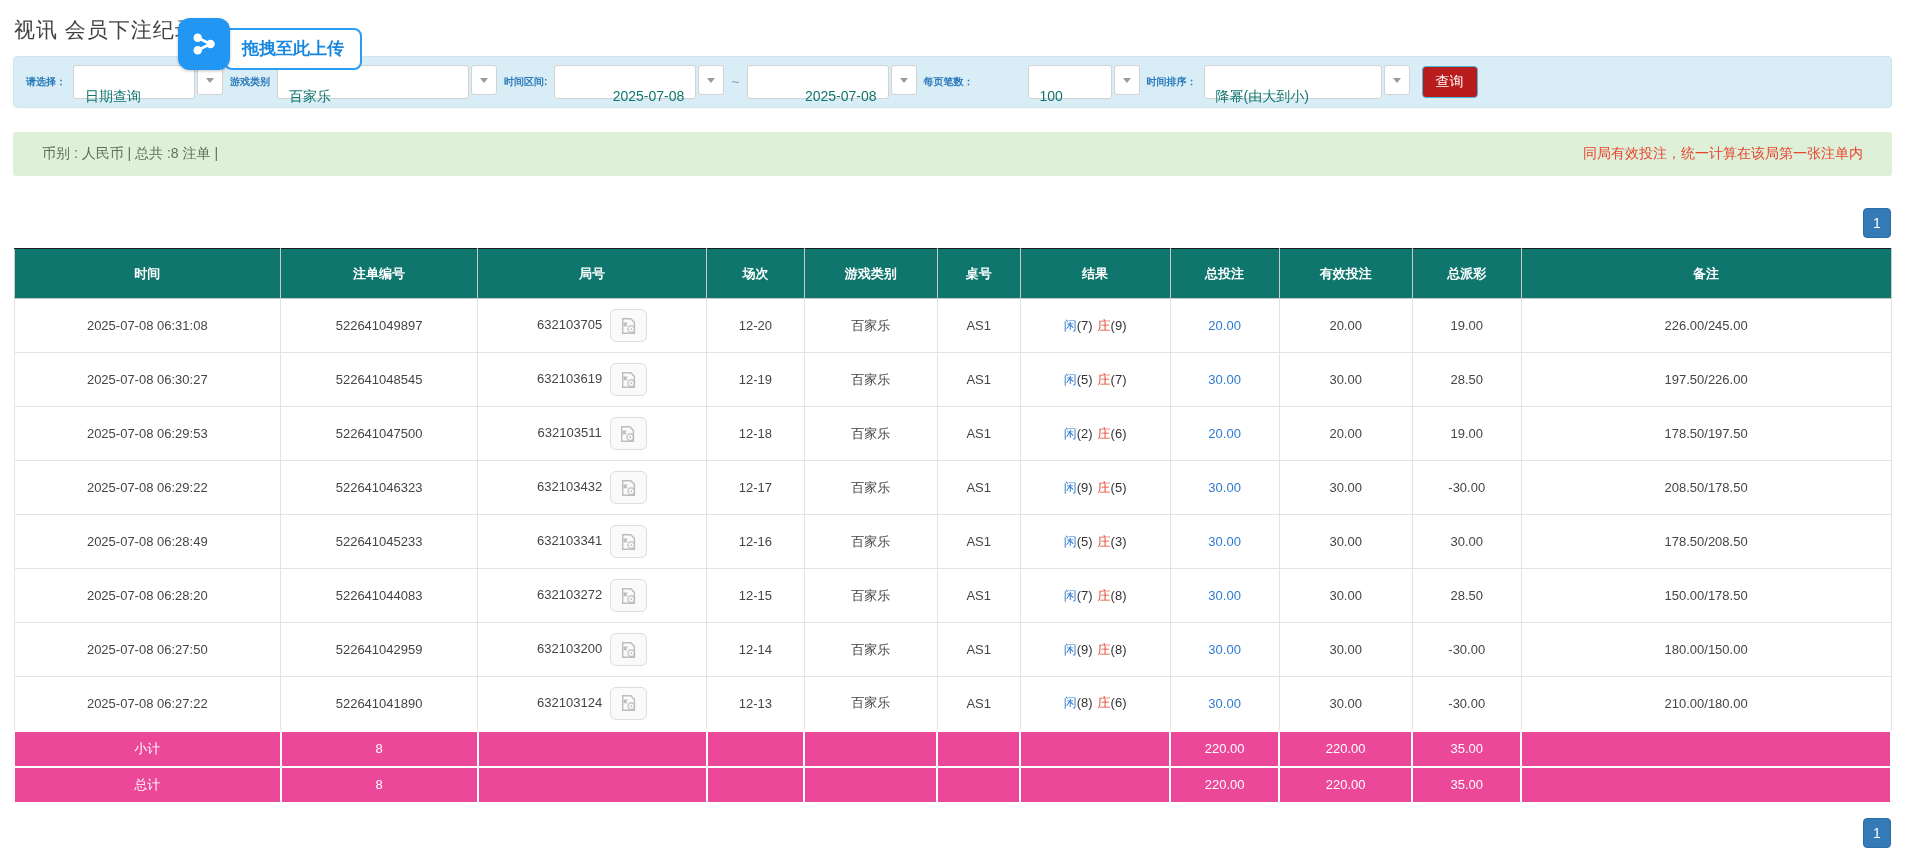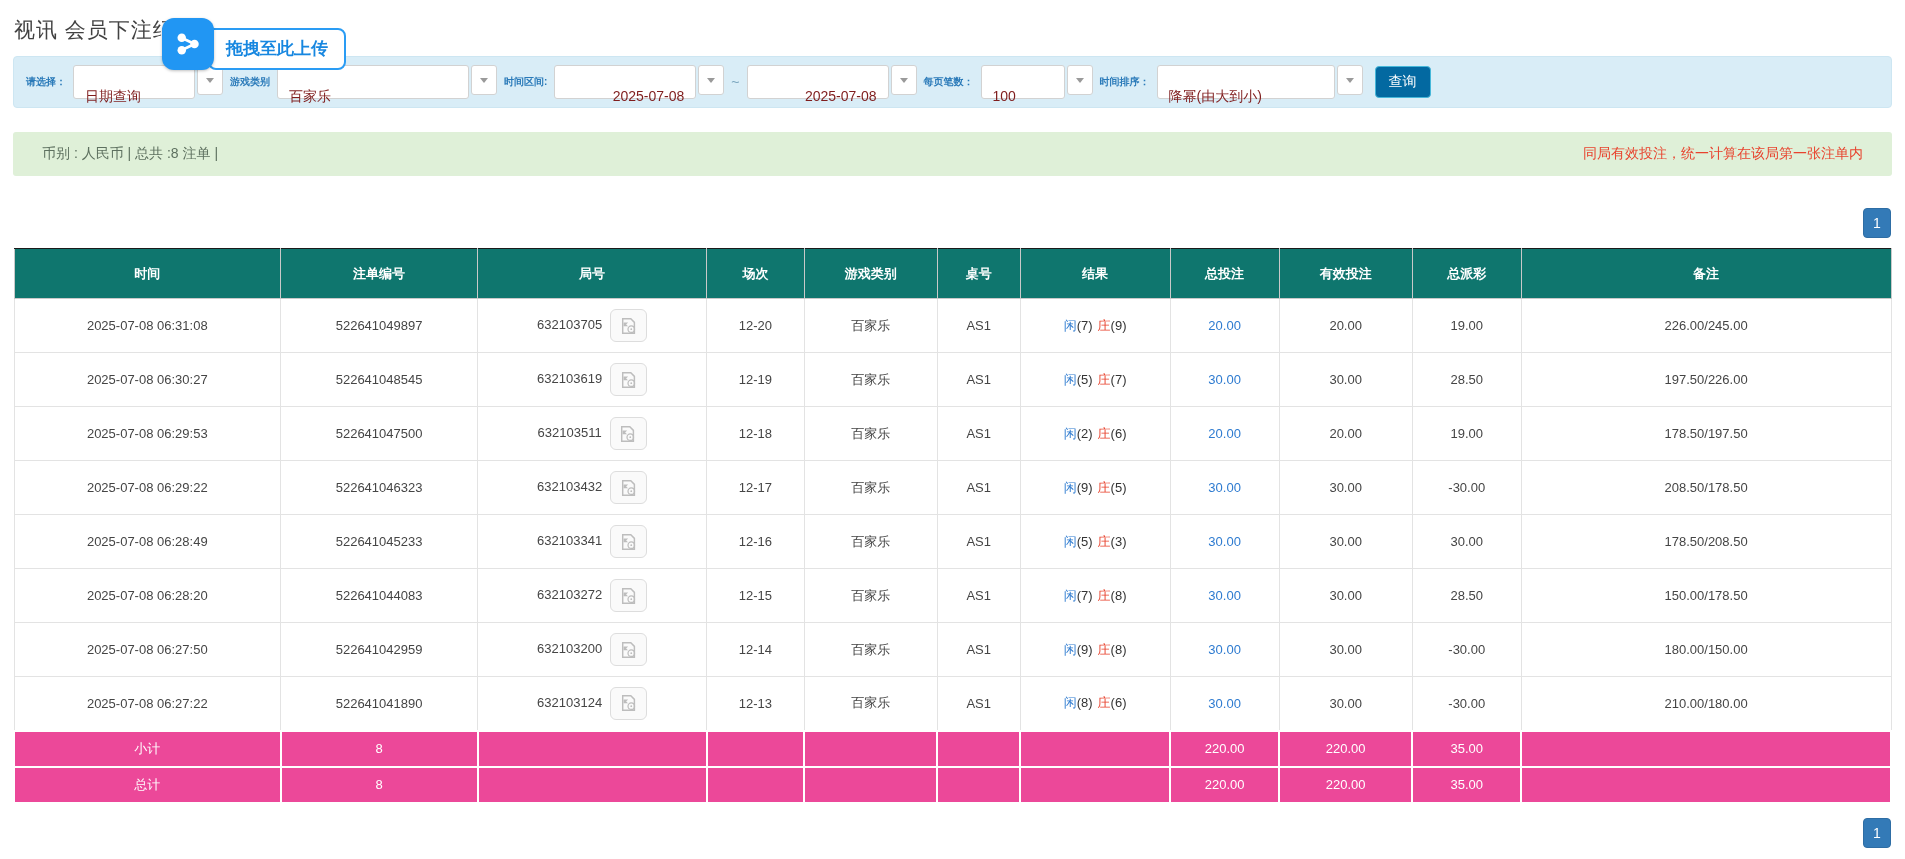--- a/index.html
+++ b/index.html
@@ -7,56 +7,56 @@
   body {
     width:1905px; height:859px; background:#fff; position:relative;
     font-family:"Liberation Sans","DejaVu Sans",sans-serif; overflow:hidden;
   }
   .content { padding:0 13px; }
 
   
   .page-title {
     font-size:21px; font-weight:400; color:#424242; margin:16px 0 12px 1px; letter-spacing:1px;
   }
-  .upload-badge { position:absolute; top:18px; left:162px; display:flex; align-items:flex-start; z-index:5; }
+  .upload-badge { position:absolute; top:18px; left:178px; display:flex; align-items:flex-start; z-index:5; }
   .upload-icon {
     width:52px; height:52px; background:#2196f3; border-radius:12px;
     display:flex; align-items:center; justify-content:center; position:relative; z-index:2;
     box-shadow:0 1px 3px rgba(0,0,0,.25);
   }
   .upload-bubble {
     background:#fff; border:2px solid #2a9cf4; border-radius:0 8px 8px 8px;
     height:42px; line-height:38px; padding:0 16px; margin:10px 0 0 -6px;
     color:#1787e0; font-weight:bold; font-size:17px; z-index:1;
   }
 
   
   .filter-bar {
     margin-top:4px; background:#d9edf7; border:1px solid #cde6f2; border-radius:4px;
     padding:9px 12px; display:flex; align-items:center; gap:7px; height:52px;
   }
   .f-label { color:#2a7ab9; font-weight:bold; font-size:10px; white-space:nowrap; }
   .combo { display:flex; gap:2px; cursor:pointer; }
   .combo-text {
     background:#fff; border:1px solid #d2d2d2; border-radius:3px;
-    height:30px; line-height:28px; padding:16px 11px; font-size:14px; color:#7f1d1d; white-space:nowrap;
+    height:30px; line-height:28px; padding:16px 11px; font-size:14px; color:#0f766e; white-space:nowrap;
   }
   .combo-arrow {
     width:26px; height:30px; background:#fff; border:1px solid #d2d2d2; border-radius:3px;
     display:flex; align-items:center; justify-content:center;
   }
   .caret { width:0; height:0; border-left:4px solid transparent; border-right:4px solid transparent; border-top:5px solid #9a9a9a; }
   .w-sel1 .combo-text { width:122px; }
   .w-sel2 .combo-text { width:192px; }
   .w-date .combo-text { width:142px;text-align:right; }
-  .w-size .combo-text { width:84px; }
+  .w-size .combo-text { width:84px;margin-left:47px; }
   .w-sort .combo-text { width:178px; }
   .tilde { color:#7aa5bd; font-size:14px; }
   .search-btn {
-    margin-left:5px; background:#0369a1; border:1px solid #46b8da; color:#fff;
+    margin-left:5px; background:#b91c1c; border:1px solid #46b8da; color:#fff;
     border-radius:4px; height:32px; padding:0 13px; font-size:14px; cursor:pointer;
   }
 
   
   .summary-bar {
     margin-top:24px; background:#dff0d8; border-radius:3px; height:44px;
     padding:0 29px; display:flex; align-items:center; justify-content:space-between; font-size:14px;
   }
   .summary-left { color:#5d705f; }
   .summary-right { color:#e8432e; }

